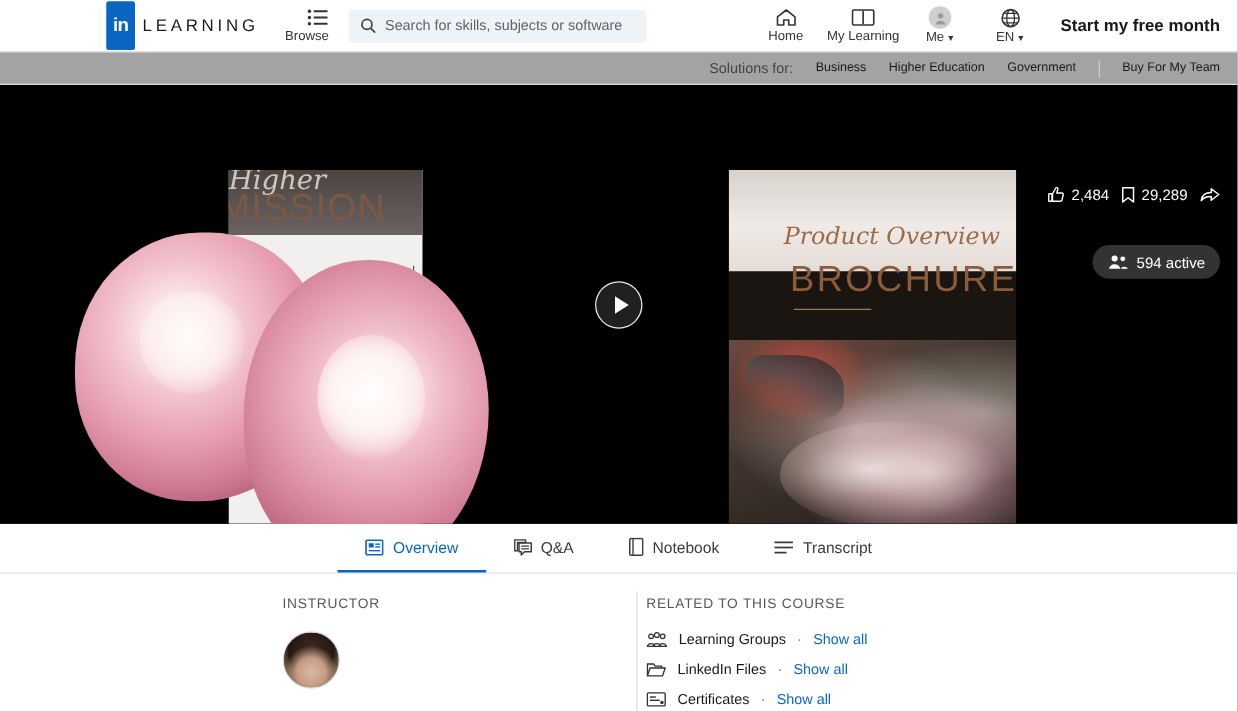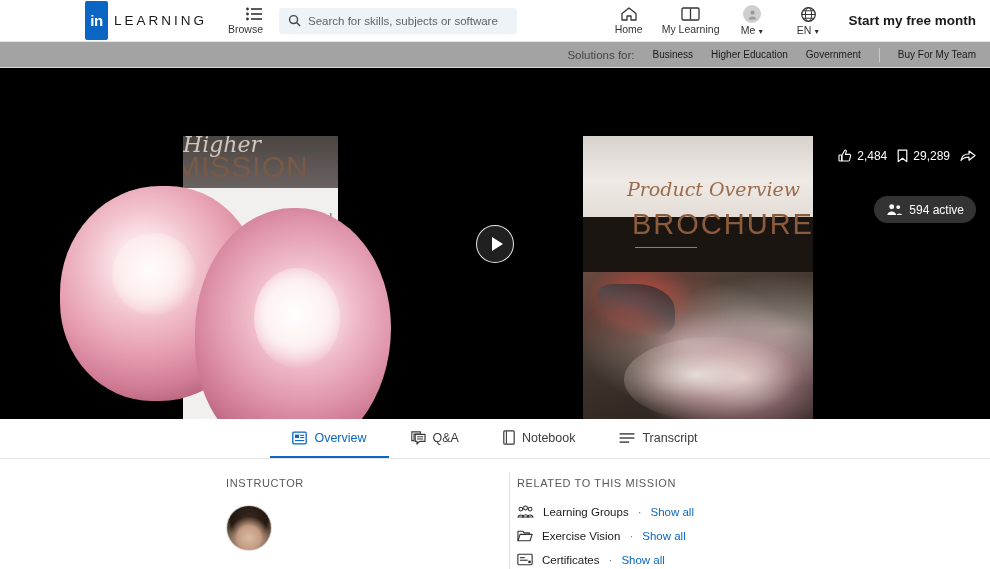--- a/index.html
+++ b/index.html
@@ -537,21 +537,21 @@
   <div class="divider"></div>
 
   <div class="col-instructor">
     <div class="sec-head">INSTRUCTOR</div>
     <div class="instructor-row">
       <div class="inst-photo"></div>
     </div>
   </div>
 
   <div class="col-related">
-    <div class="sec-head">RELATED TO THIS MISSION</div>
+    <div class="sec-head">RELATED TO THIS COURSE</div>
 
     <div class="rel-item">
       <span>
         <svg width="17" height="13" viewBox="0 0 18 14">
           <circle cx="4" cy="4.4" r="2" fill="none" stroke="#333" stroke-width="1.1"></circle>
           <circle cx="9" cy="3.2" r="2.1" fill="none" stroke="#333" stroke-width="1.1"></circle>
           <circle cx="14" cy="4.4" r="2" fill="none" stroke="#333" stroke-width="1.1"></circle>
           <path d="M0.8 13 a3.4 3.4 0 0 1 6.4 0 Z" fill="none" stroke="#333" stroke-width="1.1"></path>
           <path d="M5.6 13 a3.6 3.6 0 0 1 6.8 0 Z" fill="none" stroke="#333" stroke-width="1.1"></path>
           <path d="M10.8 13 a3.4 3.4 0 0 1 6.4 0 Z" fill="none" stroke="#333" stroke-width="1.1"></path>
@@ -562,21 +562,21 @@
       <span class="rel-show">Show all</span>
     </div>
 
     <div class="rel-item">
       <span>
         <svg width="16" height="13" viewBox="0 0 17 14">
           <path d="M0.9 12.6 V2.4 H6.2 L7.6 4.2 H13.2 V5.6" fill="none" stroke="#333" stroke-width="1.2" stroke-linejoin="round"></path>
           <path d="M0.9 12.6 L3.2 5.8 H16.2 L13.9 12.6 Z" fill="none" stroke="#333" stroke-width="1.2" stroke-linejoin="round"></path>
         </svg>
       </span>
-      <span>Exercise Vision</span>
+      <span>LinkedIn Files</span>
       <span class="rel-dot">·</span>
       <span class="rel-show">Show all</span>
     </div>
 
     <div class="rel-item">
       <span>
         <svg width="16" height="13" viewBox="0 0 17 14">
           <rect x="0.8" y="1.4" width="15.4" height="11.2" rx="1" fill="none" stroke="#333" stroke-width="1.2"></rect>
           <rect x="3" y="4.4" width="5.2" height="1.2" fill="#333"></rect>
           <rect x="3" y="7.2" width="8.4" height="1.2" fill="#333"></rect>

